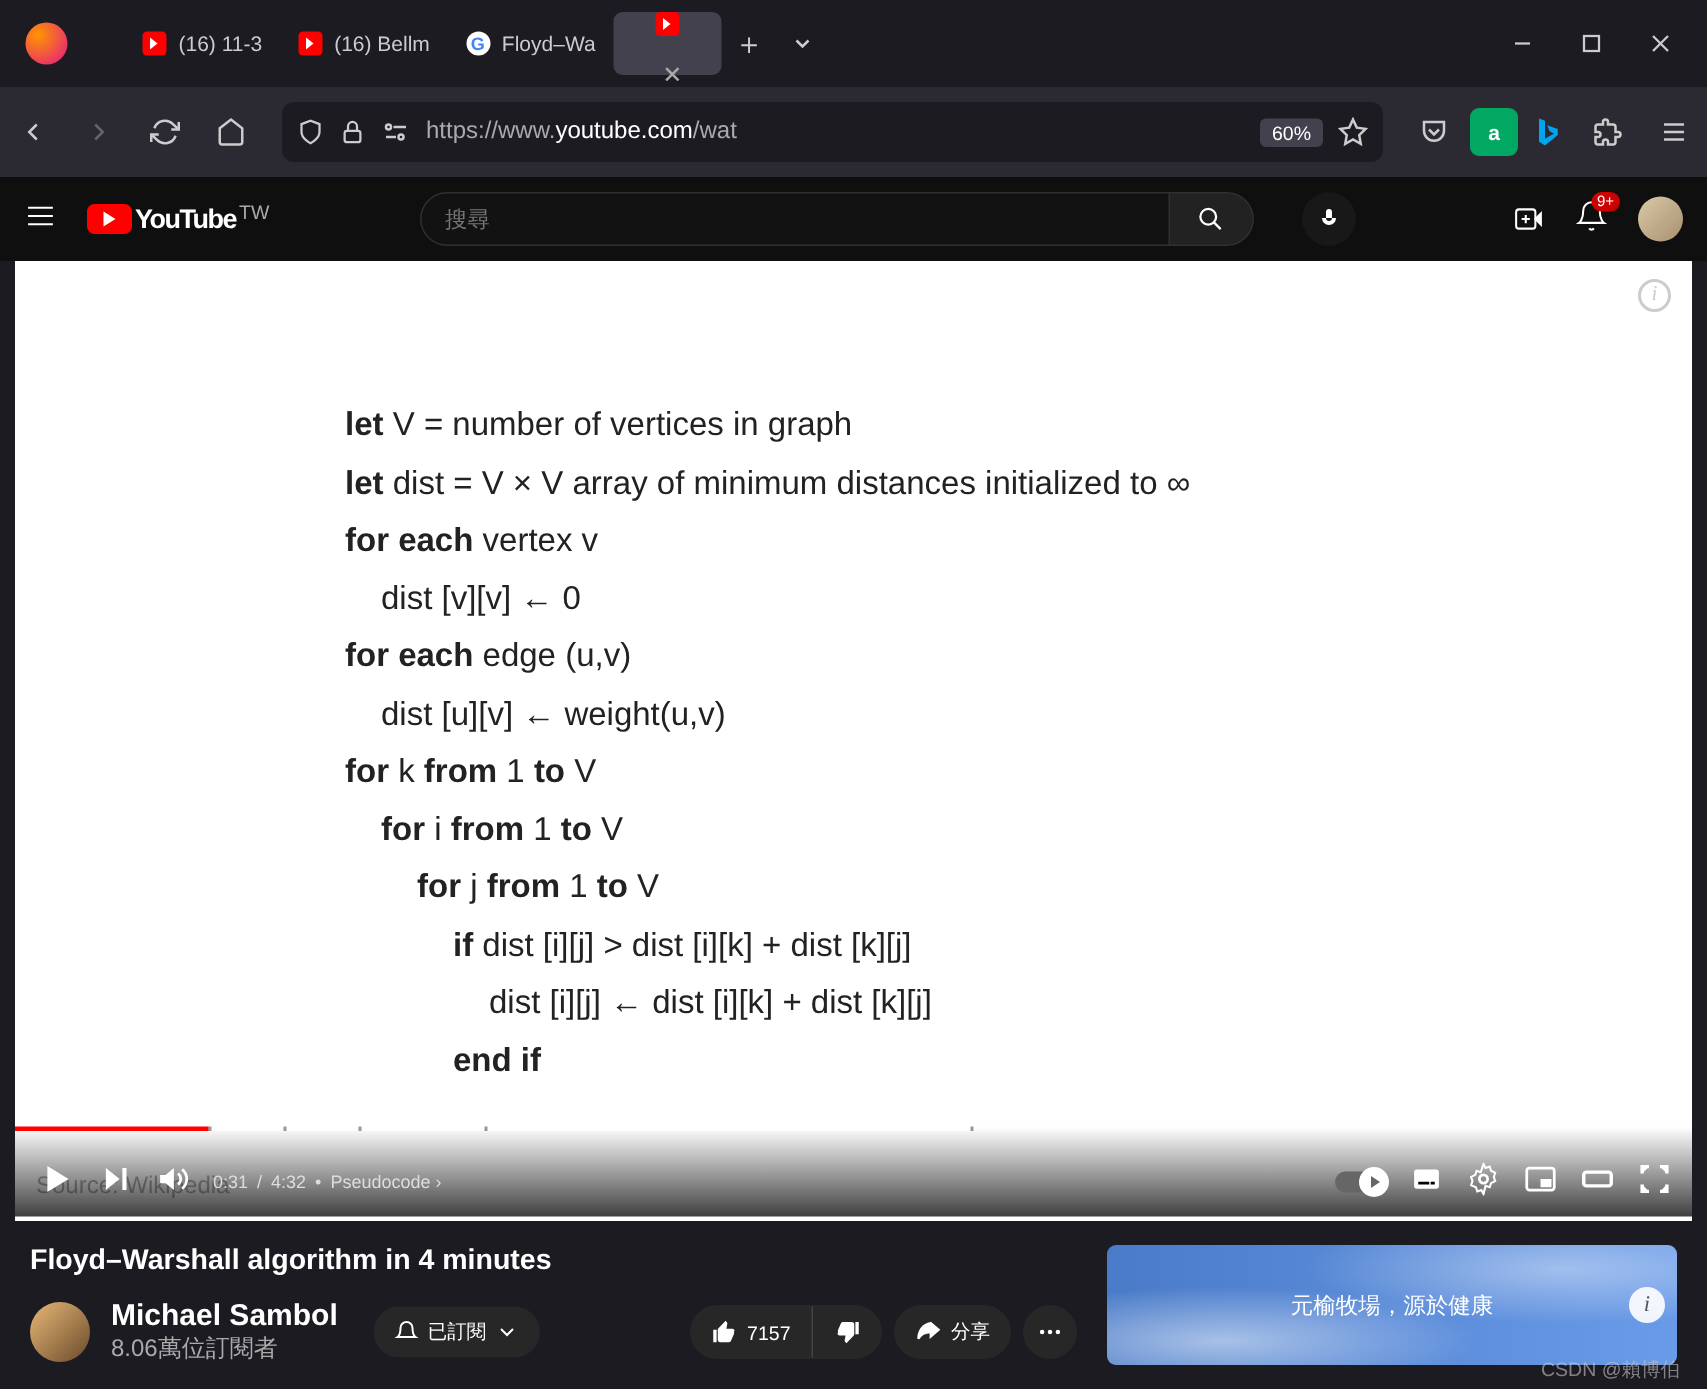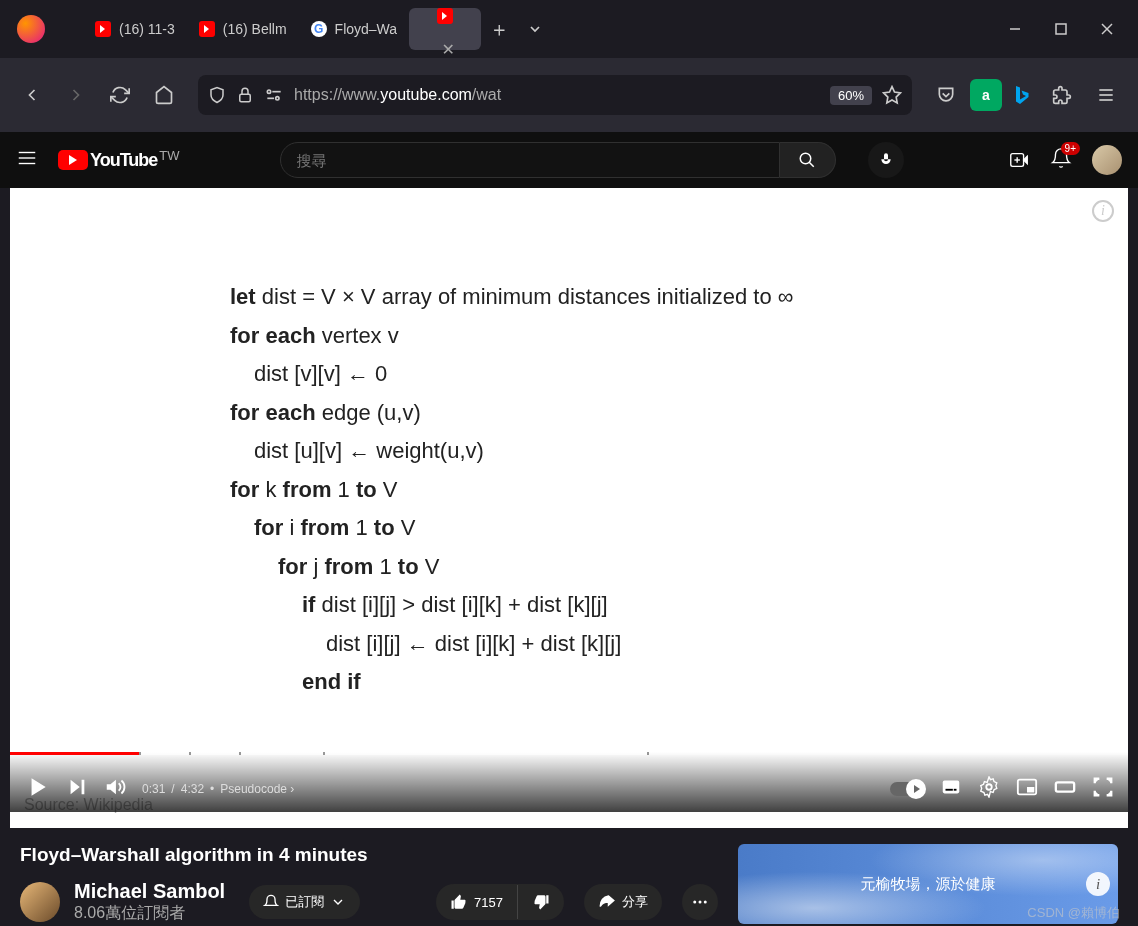--- a/index.html
+++ b/index.html
@@ -17,21 +17,21 @@
 .yt-favicon { background:#ff0000; border-radius:3px; position:relative; }
 .yt-favicon::after { content:''; position:absolute; left:5px; top:4px; border-left:5px solid #fff; border-top:4px solid transparent; border-bottom:4px solid transparent; }
 .g-favicon { background:#fff; border-radius:50%; display:flex; align-items:center; justify-content:center; font-weight:bold; font-size:12px; color:#4285f4; }
 .tab-close { color:#aaa; font-size:16px; margin-left:6px; }
 .newtab-btn, .tablist-btn { width:36px; height:36px; display:flex; align-items:center; justify-content:center; color:#ccc; font-size:20px; cursor:pointer; }
 .tablist-btn svg { width:16px; height:16px; stroke:#ccc; }
 .winctrls { margin-left:auto; display:flex; }
 .winctrls > div { width:46px; height:42px; display:flex; align-items:center; justify-content:center; color:#ccc; cursor:pointer; }
 
 
-.toolbar { height:74px; background:#2b2a33; display:flex; align-items:center; padding:0 12px; gap:4px; }
+.toolbar { height:60px; background:#2b2a33; display:flex; align-items:center; padding:0 2px; gap:4px; }
 .tb-btn { width:40px; height:40px; display:flex; align-items:center; justify-content:center; border-radius:6px; color:#ccc; cursor:pointer; }
 .tb-btn.disabled { color:#666; }
 .tb-btn svg { width:20px; height:20px; stroke:currentColor; fill:none; stroke-width:2; }
 .addrbar { flex:1; height:40px; background:#1c1b22; border-radius:8px; display:flex; align-items:center; padding:0 10px; gap:10px; margin:0 10px; }
 .addrbar .url { color:#aaa; font-size:16px; flex:1; white-space:nowrap; overflow:hidden; }
 .addrbar .url .host { color:#fff; }
 .zoom-badge { background:#42414d; color:#fff; padding:2px 8px; border-radius:4px; font-size:13px; }
 .ext-icon { width:32px; height:32px; border-radius:6px; display:flex; align-items:center; justify-content:center; font-weight:bold; font-size:14px; cursor:pointer; }
 .ext-a { background:#00a861; color:#fff; }
 .ext-b { font-size:20px; }
@@ -59,21 +59,21 @@
 
 
 .video-wrap { position:relative; background:#fff; height:640px; margin:0 10px; }
 .info-i { position:absolute; top:12px; right:14px; width:22px; height:22px; border:2px solid #ccc; border-radius:50%; color:#ccc; display:flex; align-items:center; justify-content:center; font-size:14px; font-family:serif; font-style:italic; }
 .pseudocode { padding:90px 200px 0 220px; font-size:22px; line-height:1.75; color:#222; font-family:'Segoe UI',Arial,sans-serif; }
 .pseudocode b { font-weight:700; }
 .ind1{padding-left:24px;} .ind2{padding-left:48px;} .ind3{padding-left:72px;} .ind4{padding-left:96px;}
 .src-wiki { position:absolute; bottom:14px; left:14px; color:rgba(120,120,120,0.6); font-size:16px; }
 
 
-.player-overlay { position:absolute; bottom:16px; left:0; right:0; height:60px; background:linear-gradient(transparent,rgba(0,0,0,0.75)); }
+.player-overlay { position:absolute; bottom:3px; left:0; right:0; height:60px; background:linear-gradient(transparent,rgba(0,0,0,0.75)); }
 .progress-track { position:absolute; top:0; left:0; right:0; height:3px; background:rgba(255,255,255,0.3); }
 .progress-buf { position:absolute; left:0; top:0; height:100%; background:rgba(255,255,255,0.5); }
 .progress-play { position:absolute; left:0; top:0; height:100%; background:#ff0000; }
 .chapter-marks { position:absolute; top:0; left:0; right:0; height:3px; }
 .chapter-marks span { position:absolute; top:0; width:2px; height:3px; background:rgba(0,0,0,0.4); }
 .ctrl-row { position:absolute; bottom:0; left:0; right:0; height:46px; display:flex; align-items:center; padding:0 14px; gap:16px; color:#fff; }
 .ctrl-row svg { width:22px; height:22px; fill:#fff; cursor:pointer; }
 .ctrl-row .big svg { width:26px; height:26px; }
 .time-disp { font-size:12px; color:#ddd; display:flex; align-items:center; gap:6px; }
 .chapter-link { cursor:pointer; }
@@ -86,21 +86,21 @@
 .below { padding:16px 20px 0; color:#fff; display:flex; gap:20px; }
 .below-left { flex:1; }
 .vid-title { font-size:19px; font-weight:700; margin-bottom:14px; }
 .meta-row { display:flex; align-items:center; gap:14px; }
 .ch-avatar { width:40px; height:40px; border-radius:50%; background:linear-gradient(135deg,#e8b878,#6a4a2a); cursor:pointer; }
 .ch-info { display:flex; flex-direction:column; }
 .ch-name { font-size:20px; font-weight:600; }
 .ch-subs { font-size:16px; color:#aaa; }
 .sub-btn { background:#272727; color:#fff; padding:8px 14px; border-radius:18px; font-size:13px; display:flex; align-items:center; gap:6px; cursor:pointer; margin-left:10px; }
 .sub-btn svg { width:16px; height:16px; stroke:#fff; fill:none; stroke-width:2; }
-.action-btns { margin-left:auto; display:flex; gap:20px; }
+.action-btns { margin-left:auto; display:flex; gap:8px; }
 .pill { background:#272727; border-radius:18px; display:flex; align-items:center; cursor:pointer; }
 .pill-seg { padding:8px 14px; display:flex; align-items:center; gap:6px; font-size:13px; }
 .pill-seg svg { width:18px; height:18px; fill:#fff; }
 .pill-seg.divider { border-left:1px solid #444; }
 .round-btn { width:36px; height:36px; background:#272727; border-radius:50%; display:flex; align-items:center; justify-content:center; cursor:pointer; }
 .round-btn svg { fill:#fff; width:18px; }
 
 .ad-box { width:380px; height:80px; background:linear-gradient(90deg,#4a7bc8,#6a9be8); border-radius:6px; position:relative; display:flex; align-items:center; justify-content:center; color:#fff; font-size:15px; cursor:pointer; overflow:hidden; }
 .ad-box::before { content:''; position:absolute; inset:0;  background:radial-gradient(ellipse at 20% 80%, rgba(255,255,255,0.5), transparent 40%), radial-gradient(ellipse at 80% 20%, rgba(255,255,255,0.4), transparent 40%); }
 .ad-text { position:relative; z-index:1; }
@@ -266,20 +266,21 @@
         </svg>
       <span class="badge">9+</span>
     </div>
     <div class="avatar"></div>
   </div>
 </div>
 
 <div class="video-wrap">
   <div class="info-i">i</div>
   <div class="pseudocode">
+    <div><b>let</b><span> V = number of vertices in graph</span></div>
     <div><b>let</b><span> dist = V × V array of minimum distances initialized to ∞</span></div>
     <div><b>for each</b><span> vertex v</span></div>
     <div class="ind1"><span>dist [v][v] ← 0</span></div>
     <div><b>for each</b><span> edge (u,v)</span></div>
     <div class="ind1"><span>dist [u][v] ← weight(u,v)</span></div>
     <div><b>for</b><span> k </span><b>from</b><span> 1 </span><b>to</b><span> V</span></div>
     <div class="ind1"><b>for</b><span> i </span><b>from</b><span> 1 </span><b>to</b><span> V</span></div>
     <div class="ind2"><b>for</b><span> j </span><b>from</b><span> 1 </span><b>to</b><span> V</span></div>
     <div class="ind3"><b>if</b><span> dist [i][j] &gt; dist [i][k] + dist [k][j]</span></div>
     <div class="ind4"><span>dist [i][j] ← dist [i][k] + dist [k][j]</span></div>

